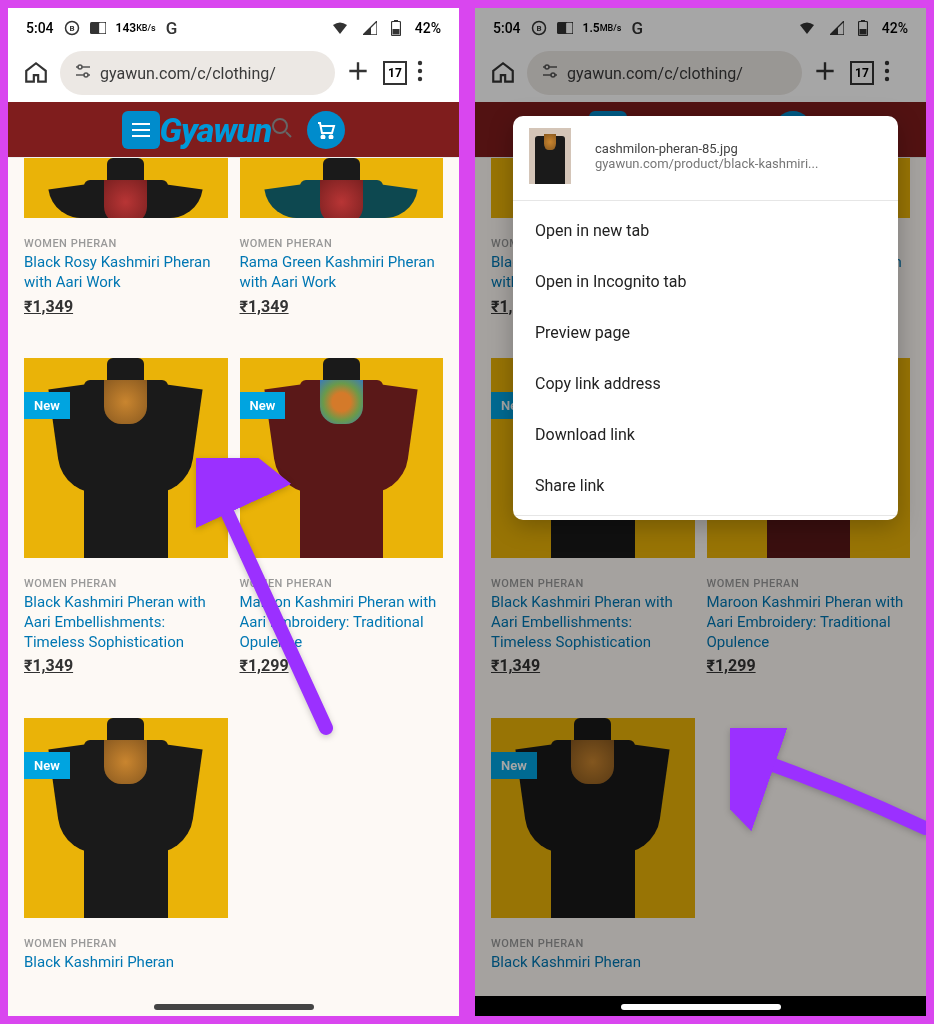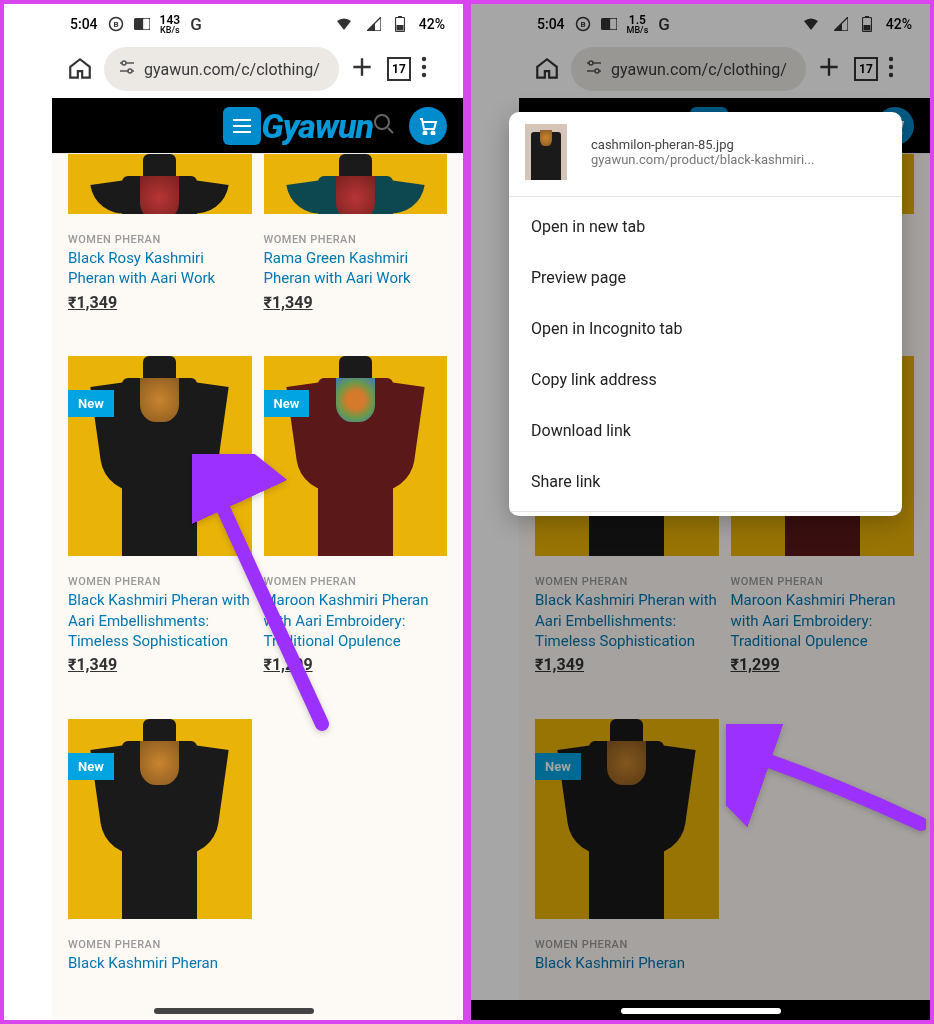--- a/index.html
+++ b/index.html
@@ -1,35 +1,35 @@
 <!DOCTYPE html>
 <html><head>
 <meta charset="utf-8">
 <style>
 * { margin: 0; padding: 0; box-sizing: border-box; }
 body { font-family: -apple-system, BlinkMacSystemFont, 'Segoe UI', Roboto, sans-serif; background: #fff; width: 934px; height: 1024px; overflow: hidden; position: relative; }
 .container { display: flex; width: 100%; height: 100%; }
-.panel { width: 50%; height: 100%; position: relative; border: 4px solid #d946ef; overflow: hidden; padding-left: 48px; }
+.panel { width: 50%; height: 100%; position: relative; border: 8px solid #d946ef; overflow: hidden; }
 .panel-right .dim-overlay { position: absolute; inset: 0; background: rgba(0,0,0,0.35); z-index: 5; }
 
 .status-bar { display: flex; justify-content: space-between; align-items: center; padding: 8px 18px 4px; font-size: 14px; font-weight: 500; height: 36px; }
 .status-left { display: flex; align-items: center; gap: 10px; }
 .status-right { display: flex; align-items: center; gap: 14px; }
 .status-icon { display: inline-flex; }
-.kbs { font-size: 9px; line-height: 1; display: flex; flex-direction: column; align-items: center; }
+.kbs { font-size: 9px; line-height: 1; display: flex; flex-direction: row; align-items: center; }
 .kbs .num { font-size: 12px; font-weight: 600; }
 
 .browser-bar { display: flex; align-items: center; gap: 10px; padding: 8px 14px; height: 58px; }
 .home-btn { width: 28px; height: 28px; display: flex; align-items: center; justify-content: center; }
 .url-pill { flex: 1; background: #ece8e4; border-radius: 24px; height: 44px; display: flex; align-items: center; padding: 0 14px; gap: 8px; font-size: 16px; color: #3a3a3a; overflow: hidden; }
 .url-text { white-space: nowrap; overflow: hidden; text-overflow: ellipsis; }
 .tab-count { width: 24px; height: 24px; border: 2.5px solid #333; border-radius: 0; display: flex; align-items: center; justify-content: center; font-size: 12px; font-weight: 700; }
 .plus-btn, .menu-btn { width: 28px; }
 
-.site-header { display: flex; align-items: center; justify-content: flex-end; padding: 10px 16px; background: #000000; height: 56px; border-bottom: 1px solid #eee; }
+.site-header { display: flex; align-items: center; justify-content: center; padding: 10px 16px; background: #7f1d1d; height: 56px; border-bottom: 1px solid #eee; }
 .hamburger { width: 38px; height: 38px; background: #008ccc; border-radius: 6px; display: flex; align-items: center; justify-content: center; }
 .logo { color: #0099d9; font-size: 34px; font-weight: 800; font-style: italic; letter-spacing: -1px; }
 .cart-btn { width: 38px; height: 38px; background: #008ccc; border-radius: 50%; display: flex; align-items: center; justify-content: center; }
 .header-right { display: flex; gap: 14px; align-items: center; }
 
 .product-grid { display: grid; grid-template-columns: 1fr 1fr; gap: 14px 12px; padding: 0 16px 12px; background: #fdf9f5; height: calc(100% - 150px); overflow: hidden; }
 .product-card { }
 .product-image { width: 100%; height: 200px; background: #eab308; position: relative; overflow: hidden; display: flex; align-items: flex-start; justify-content: center; }
 .product-image.partial-top { height: 60px; }
 .product-image.partial-bottom { height: 200px; }
@@ -485,22 +485,22 @@
             <div class="mini-ph"></div>
           </div>
       <div class="menu-info">
         <div>cashmilon-pheran-85.jpg</div>
         <div class="menu-url">gyawun.com/product/black-kashmiri...</div>
       </div>
     </div>
     <hr class="menu-divider">
     <div id="menu-a">
           <div class="menu-item">Open in new tab</div>
+          <div class="menu-item">Open in Incognito tab</div>
           <div class="menu-item">Preview page</div>
-          <div class="menu-item">Open in Incognito tab</div>
           <div class="menu-item">Copy link address</div>
           <div class="menu-item">Download link</div>
           <div class="menu-item">Share link</div>
         </div>
     <hr class="menu-divider">
   </div>
 
   <div class="arrow" style="top:720px; left:255px;">
     <svg width="200" height="120" viewBox="0 0 200 120">
           <defs>

